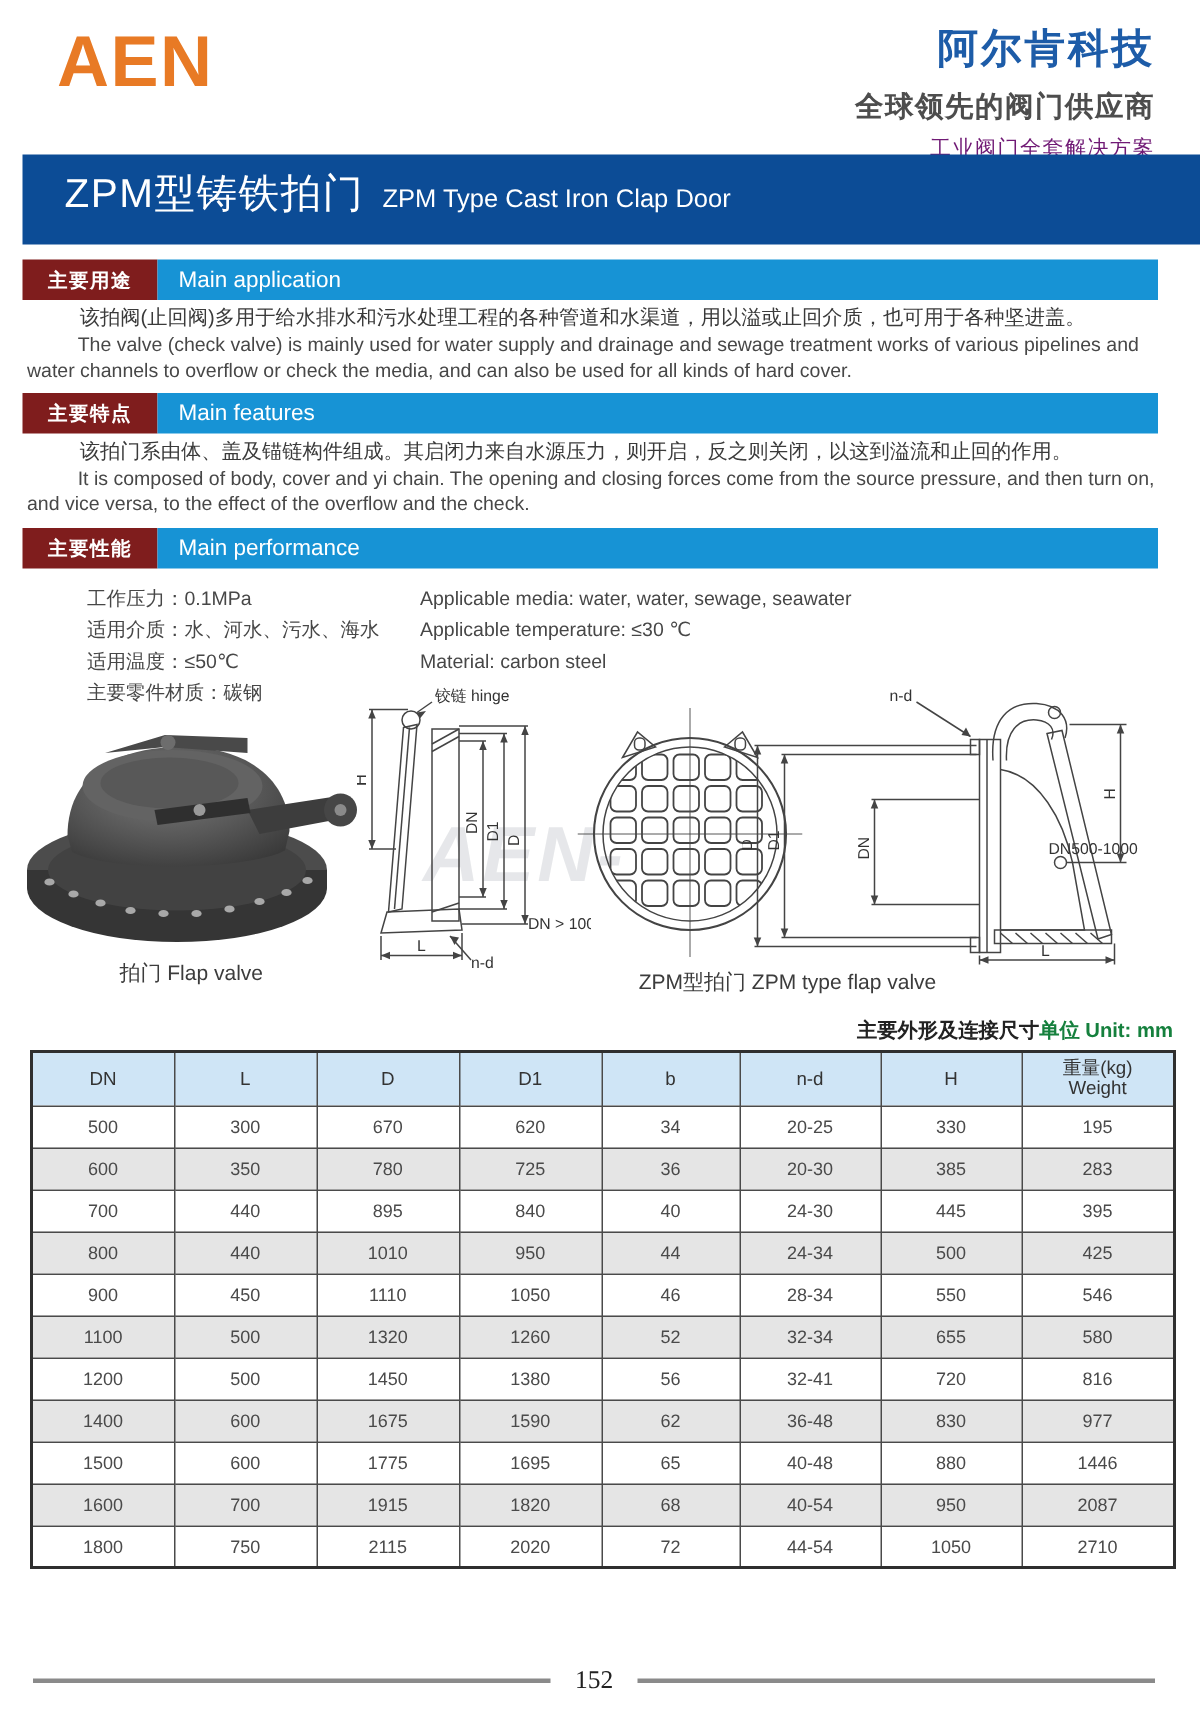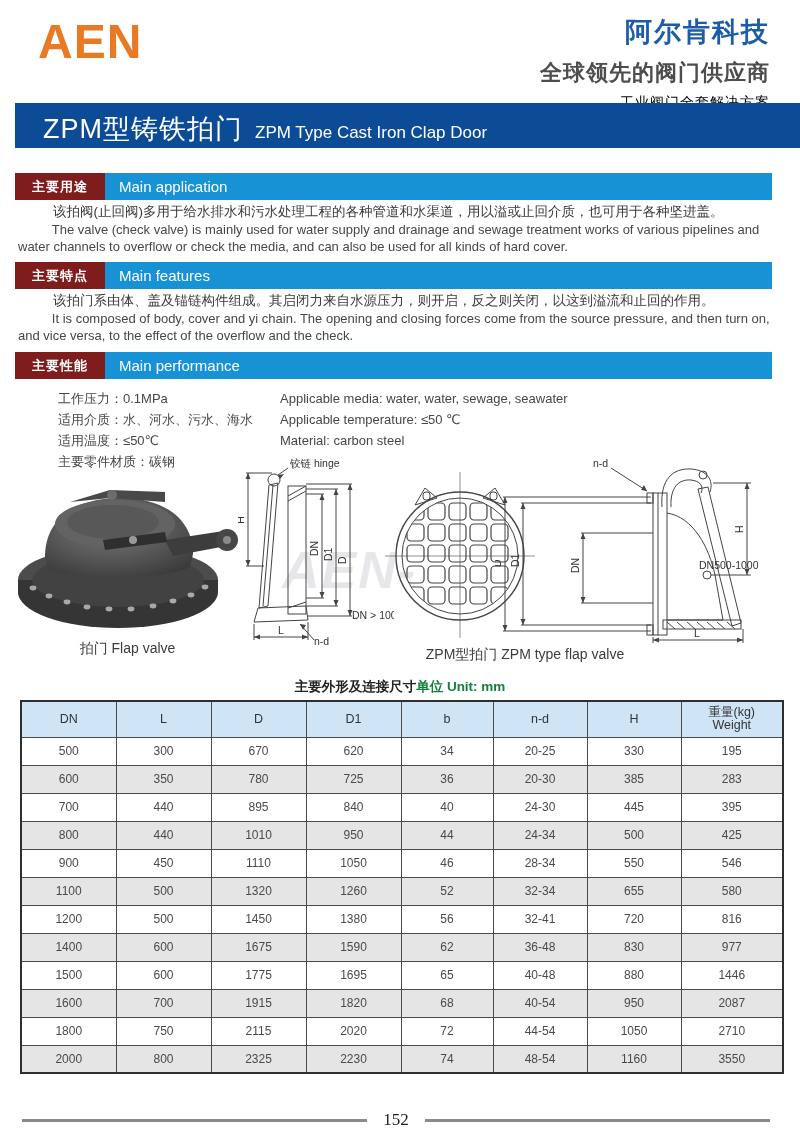--- a/index.html
+++ b/index.html
@@ -10,25 +10,25 @@
     font-family:"Liberation Sans","DejaVu Sans",sans-serif;
     color:#3c3c3c;
   }
   
   .logo {
     position:absolute; left:38px; top:14px;
     font-size:48px; font-weight:bold; letter-spacing:1px; color:#e87a25;
   }
   .brand-block { position:absolute; right:30px; top:14px; text-align:right; }
   .brand-cn { font-size:27px; font-weight:bold; color:#1d5ca8; letter-spacing:2px; }
-  .brand-tagline1 { font-size:22px; font-weight:bold; color:#4d4d4d; letter-spacing:1px; margin-top:8px; }
-  .brand-tagline2 { font-size:14px; color:#000000; letter-spacing:1px; margin-top:6px; }
+  .brand-tagline1 { font-size:19px; font-weight:bold; color:#4d4d4d; letter-spacing:1px; margin-top:8px; }
+  .brand-tagline2 { font-size:14px; color:#701a75; letter-spacing:1px; margin-top:6px; }
   
   .title-bar {
-    position:absolute; left:15px; right:0; top:103px; height:45px;
+    position:absolute; left:15px; right:0; top:103px; height:60px;
     background:#0c4c96; color:#ffffff;
     display:flex; align-items:baseline; padding:8px 0 0 28px;
   }
   .title-cn { font-size:27px; letter-spacing:1px; }
   .title-en { font-size:17px; margin-left:12px; }
   
   .section-bar { position:absolute; left:15px; right:28px; height:27px; display:flex; }
   .section-cn {
     width:90px; background:#7f1d1d; color:#fff; font-weight:bold; font-size:13px;
     display:flex; align-items:center; justify-content:center; letter-spacing:1px;
@@ -47,21 +47,21 @@
   
   .figure-wrap { position:absolute; }
   .fig-caption { position:absolute; font-size:14px; color:#3c3c3c; text-align:center; }
   .watermark {
     position:absolute; left:282px; top:540px; width:300px;
     font-size:52px; font-weight:bold; font-style:italic;
     color:#c9ccd1; opacity:.45; letter-spacing:2px; pointer-events:none;
   }
   svg text { font-family:"Liberation Sans","DejaVu Sans",sans-serif; }
   
-  .table-title-row { position:absolute; left:18px; right:18px; top:678px; display:flex; justify-content:center; }
+  .table-title-row { position:absolute; left:18px; right:18px; top:678px; display:flex; justify-content:flex-end; }
   .table-title { font-size:13.5px; font-weight:bold; color:#222; }
   .table-unit  { font-size:13.5px; font-weight:bold; color:#15803d; }
   table.dims {
     position:absolute; left:20px; top:700px; width:762px;
     border-collapse:collapse; table-layout:fixed;
     font-size:12px; color:#4a4a4a;
   }
   table.dims th, table.dims td {
     border:1px solid #4a4a4a; text-align:center; vertical-align:middle;
   }
@@ -114,21 +114,21 @@
     <div class="section-en">Main performance</div>
   </div>
   <div class="spec-col spec-cn">
     <div>工作压力：0.1MPa</div>
     <div>适用介质：水、河水、污水、海水</div>
     <div>适用温度：≤50℃</div>
     <div>主要零件材质：碳钢</div>
   </div>
   <div class="spec-col spec-en">
     <div>Applicable media: water, water, sewage, seawater</div>
-    <div>Applicable temperature: ≤50 ℃</div>
+    <div>Applicable temperature: ≤30 ℃</div>
     <div>Material: carbon steel</div>
   </div>
 
   <div class="watermark">AEN-</div>
 
   <div class="figure-wrap" style="left:15px;top:462px;width:225px;height:175px">
     <svg width="225" height="175" viewBox="0 0 225 175">
       <defs>
         <radialGradient id="domeg" cx="45%" cy="35%" r="75%">
           <stop offset="0%" stop-color="#7a7a7a"></stop>
@@ -481,30 +481,20 @@
         <tr>
           <td>1800</td>
           <td>750</td>
           <td>2115</td>
           <td>2020</td>
           <td>72</td>
           <td>44-54</td>
           <td>1050</td>
           <td>2710</td>
         </tr>
-        <tr>
-          <td>2000</td>
-          <td>800</td>
-          <td>2325</td>
-          <td>2230</td>
-          <td>74</td>
-          <td>48-54</td>
-          <td>1160</td>
-          <td>3550</td>
-        </tr>
       </tbody>
   </table>
 
   <div class="footer">
     <div class="rule"></div>
     <div class="pageno">152</div>
     <div class="rule"></div>
   </div>
 
 </div>

